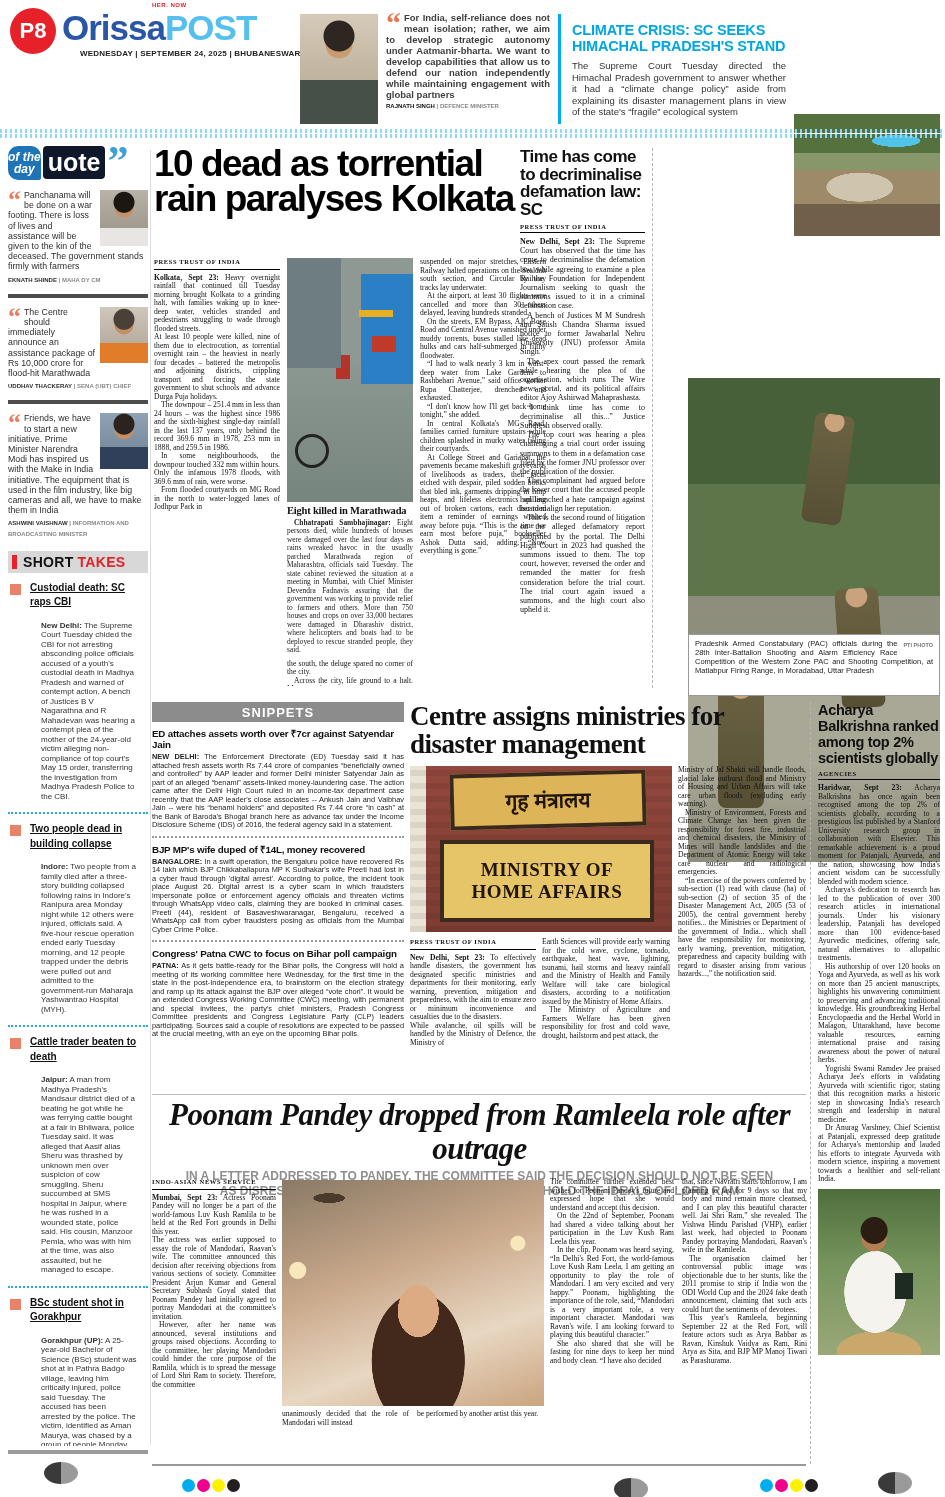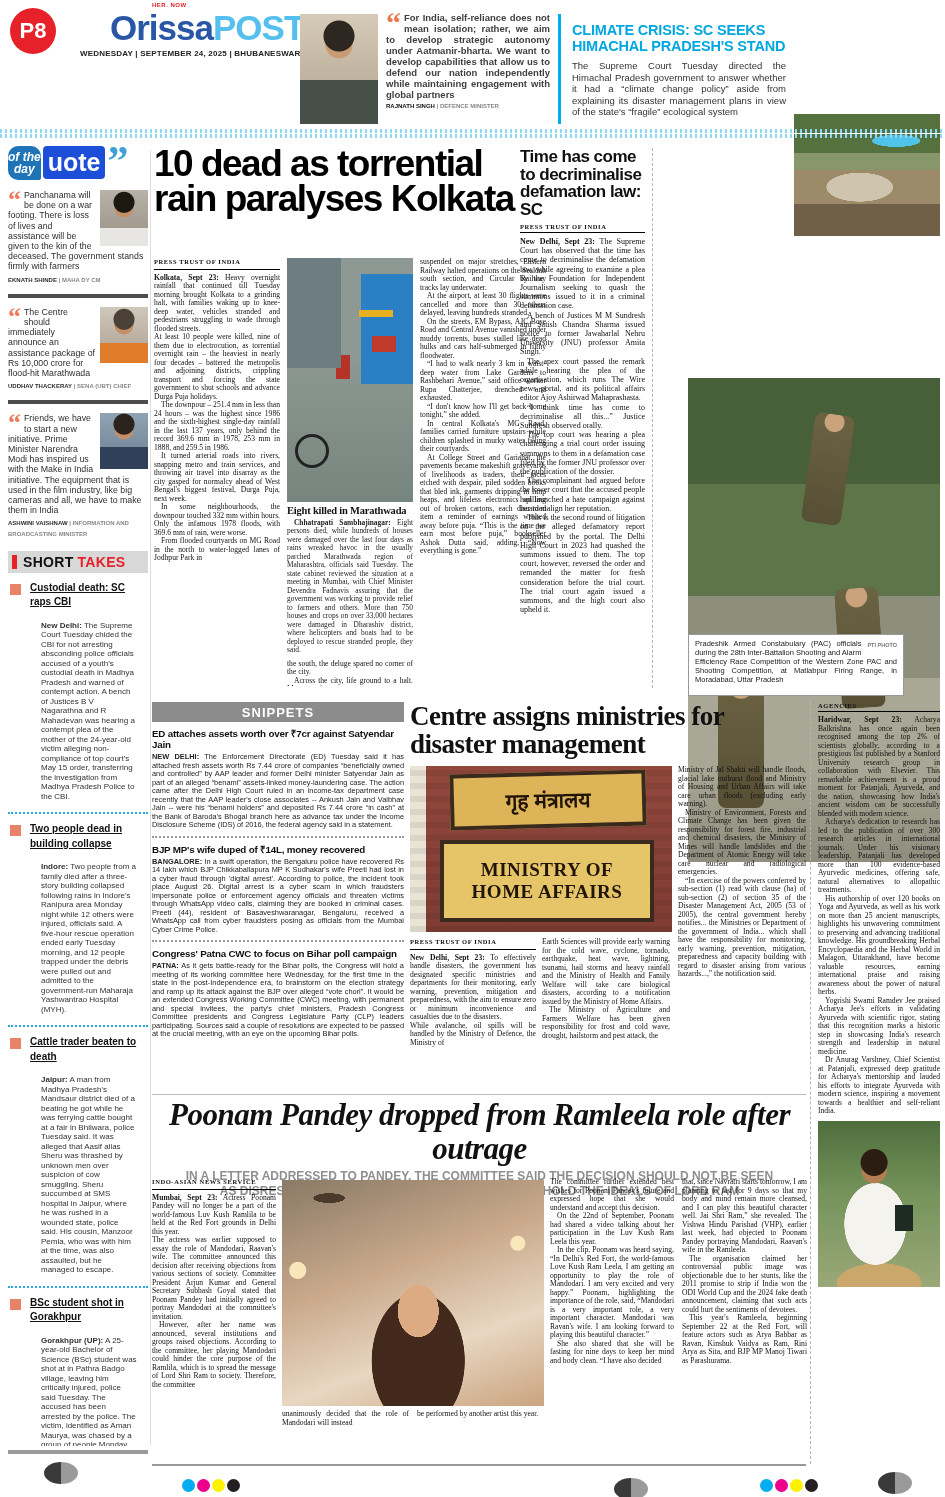--- a/index.html
+++ b/index.html
@@ -4,21 +4,21 @@
 <style>
   html,body{margin:0;padding:0;background:#fff;}
   .page{position:relative;width:945px;height:1497px;background:#fff;overflow:hidden;
         font-family:"Liberation Sans",sans-serif;color:#111;}
   .page *{box-sizing:border-box;}
   .abs{position:absolute;}
 
   
   .p8{left:10px;top:8px;width:46px;height:46px;border-radius:50%;background:#e62129;color:#fff;
       font-weight:800;font-size:22px;display:flex;align-items:center;justify-content:center;}
-  .logo{left:62px;top:8px;font-weight:800;font-size:35px;letter-spacing:-1px;white-space:nowrap;margin-left:48px;}
+  .logo{left:62px;top:8px;font-weight:800;font-size:35px;letter-spacing:-1px;white-space:nowrap;}
   .logo .n1{color:#2a57a5;}.logo .n2{color:#55c0ee;}
   .logo-tag{left:152px;top:2px;color:#e62129;font-size:6px;font-weight:700;letter-spacing:.5px;}
   .dateline{left:80px;top:49px;font-size:8px;font-weight:700;letter-spacing:.2px;color:#222;}
   .section-title{left:4px;top:48px;font-size:74px;line-height:76px;font-weight:100;color:#5fb9e6;letter-spacing:1px;}
   .photo{background:#ccc;overflow:hidden;position:relative;}
   .rajnath{left:300px;top:14px;width:78px;height:110px;
     background:
       radial-gradient(circle at 50% 20%,#2e2620 0 15px,transparent 16px),
       radial-gradient(circle at 50% 28%,#c99b72 0 13px,transparent 14px),
       linear-gradient(0deg,#474f49 0 44px,transparent 44px),
@@ -41,21 +41,21 @@
   .dots{left:0;top:129px;width:945px;height:9px;
     background-image:linear-gradient(#fff 0 0),repeating-linear-gradient(90deg,#8fd8f4 0 2px,transparent 2px 5px);
     background-size:100% 1px,100% 100%;background-position:0 4px,0 0;background-repeat:no-repeat,repeat;}
 
   
   .rail{left:8px;top:146px;width:140px;height:1300px;overflow:hidden;}
   .rail-rule{left:150px;top:150px;width:1px;height:1295px;background:#ddd;}
   .qotd{display:flex;align-items:flex-start;margin-bottom:10px;}
   .qotd-bubble{background:#1f74b8;color:#fff;font-style:italic;font-weight:800;font-size:12px;line-height:12px;
     padding:5px 0;border-radius:10px 10px 2px 10px;text-align:center;}
-  .qotd-box{background:#1d4ed8;color:#fff;font-weight:800;font-size:25px;line-height:25px;padding:4px 5px;border-radius:4px;margin-left:2px;}
+  .qotd-box{background:#0f172a;color:#fff;font-weight:800;font-size:25px;line-height:25px;padding:4px 5px;border-radius:4px;margin-left:2px;}
   .qotd-glyph{font-family:"Liberation Serif",serif;font-size:42px;line-height:30px;color:#3f9fd8;font-weight:700;margin-left:2px;}
   .quote-item{font-size:8.8px;line-height:10.2px;color:#2e2e2e;}
   .quote-item .qmark{float:left;font-family:"Liberation Serif",serif;font-size:26px;line-height:20px;color:#ee7a5c;font-weight:700;margin-right:3px;}
   .quote-item .qphoto{float:right;width:48px;height:56px;margin:0 0 2px 4px;}
   .qp1{background:radial-gradient(circle at 50% 22%,#1d1712 0 10px,transparent 11px),radial-gradient(circle at 50% 32%,#c49068 0 9px,transparent 10px),linear-gradient(0deg,#e8e6e2 0 18px,transparent 18px),linear-gradient(#b9b2a8,#978f82);}
   .qp2{background:radial-gradient(circle at 50% 22%,#4a4038 0 10px,transparent 11px),radial-gradient(circle at 50% 32%,#c49068 0 9px,transparent 10px),linear-gradient(0deg,#e07c2a 0 20px,transparent 20px),linear-gradient(#cfc7ba,#aaa093);}
   .qp3{background:radial-gradient(circle at 50% 20%,#2b241e 0 10px,transparent 11px),radial-gradient(circle at 50% 30%,#c49068 0 9px,transparent 10px),linear-gradient(0deg,#30405a 0 22px,transparent 22px),linear-gradient(#8fa3b5,#6b7f91);}
   .q-by{font-size:6px;margin-top:3px;}
   .q-by .nm{font-weight:800;}
   .q-by .rl{color:#888;font-weight:700;}
@@ -104,21 +104,21 @@
   .defam .art{font-size:8px;line-height:9.2px;}
 
   
   .pac{left:688px;top:146px;width:252px;height:484px;
     background:linear-gradient(180deg,#48603a 0 22%,#5d7549 22% 45%,#8d8f7c 45% 62%,#a9a795 62% 80%,#8f8d7d 100%);}
   .pac-fig{position:absolute;border-radius:8px;
     background:radial-gradient(circle at 50% 7%,#caa37c 0 9%,transparent 10%),linear-gradient(#6b6342,#564f35);}
   .pac-f1{left:120px;top:36px;width:40px;height:110px;transform:rotate(8deg);}
   .pac-f2{left:150px;top:210px;width:44px;height:120px;transform:rotate(-4deg);}
   .pac-f3{left:30px;top:300px;width:46px;height:130px;}
-  .pac-cap{left:688px;top:634px;width:216px;height:62px;border:1px solid #999;background:#fff;padding:4px 6px;
+  .pac-cap{left:688px;top:634px;width:252px;height:62px;border:1px solid #999;background:#fff;padding:4px 6px;
     font-size:7.5px;line-height:9px;color:#222;text-align:justify;}
   .pac-cap .credit{float:right;font-size:5.5px;font-weight:800;color:#777;margin-top:2px;margin-left:6px;}
 
   
   .snip{left:152px;top:702px;width:252px;height:398px;overflow:hidden;}
   .snip-bar{height:20px;background:#8c8c8c;color:#fff;font-weight:800;font-size:13px;letter-spacing:1px;
     display:flex;align-items:center;justify-content:center;margin-bottom:6px;}
   .snip-item h4{margin:0 0 3px 0;font-size:9.8px;line-height:11px;letter-spacing:-.2px;}
   .snip-item p{margin:0;}
   .snip-sep{border-top:2px dotted #999;margin:6px 0;}
@@ -279,21 +279,20 @@
   </div>
 
   <div class="abs k-head">10 dead as torrential rain paralyses Kolkata</div>
   <div class="abs k-cols art">
     <div class="k-col">
       <div class="byline">PRESS TRUST OF INDIA</div>
       <p class="lead-p"><b>Kolkata, Sept 23:</b> <span>Heavy overnight rainfall that continued till Tuesday morning brought Kolkata to a grinding halt, with families waking up to knee-deep water, vehicles stranded and pedestrians struggling to wade through flooded streets.</span></p>
       <div class="flow">
           <p>At least 10 people were killed, nine of them due to electrocution, as torrential overnight rain – the heaviest  in nearly four decades – battered the metropolis and adjoining districts, crippling transport and forcing the state government to shut schools and advance Durga Puja holidays.</p>
           <p>The downpour – 251.4 mm in less than 24 hours – was the highest since 1986 and the sixth-highest single-day rainfall in the last 137 years, only behind the record 369.6 mm in 1978, 253 mm in 1888, and 259.5 in 1986.</p>
-          <p>It turned arterial roads into rivers, snapping metro and train services, and throwing air travel into disarray as the city gasped for normalcy ahead of West Bengal's biggest festival, Durga Puja, next week.</p>
           <p>In some neighbourhoods, the downpour touched 332 mm within hours. Only the infamous 1978 floods, with 369.6 mm of rain, were worse.</p>
           <p>From flooded courtyards on MG Road in the north to water-logged lanes of Jodhpur Park in</p>
         </div>
     </div>
     <div class="k-col">
       <div class="kolkata-photo photo">
         <div class="k-wheel"></div>
       </div>
       <div class="marath">
         <h3>Eight killed in Marathwada</h3>
@@ -386,20 +385,21 @@
     <div class="m-col m-c3 art">
       <div class="flow">
           <p>Ministry of Jal Shakti will handle floods, glacial lake outburst flood and Ministry of Housing and Urban Affairs will take care urban floods (excluding early warning).</p>
           <p>Ministry of Environment, Forests and Climate Change has been given the responsibility for forest fire, industrial and chemical disasters, the Ministry of Mines will handle landslides and the Department of Atomic Energy will take care nuclear and radiological emergencies.</p>
           <p>“In exercise of the powers conferred by sub-section (1) read with clause (ha) of sub-section (2) of section 35 of the Disaster Management Act, 2005 (53 of 2005), the central government hereby notifies... the Ministries or Department of the government of India... which shall have the responsibility for monitoring, early warning, prevention, mitigation, preparedness and capacity building with regard to disaster arising from various hazards...,” the notification said.</p>
         </div>
     </div>
   </div>
 
   <div class="abs balk">
+    <h2>Acharya Balkrishna ranked among top 2% scientists globally</h2>
     <div class="byline">AGENCIES</div>
     <div class="art">
       <p class="lead-p"><b>Haridwar, Sept 23:</b> <span>Acharya Balkrishna has once again been recognised among the top 2% of scientists globally, according to a prestigious list published by a Stanford University research group in collaboration with Elsevier. This remarkable achievement is a proud moment for Patanjali, Ayurveda, and the nation, showcasing how India's ancient wisdom can be successfully blended with modern science.</span></p>
       <div>
           <p>Acharya's dedication to research has led to the publication of over 300 research articles in international journals. Under his visionary leadership, Patanjali has developed more than 100 evidence-based Ayurvedic medicines, offering safe, natural alternatives to allopathic treatments.</p>
           <p>His authorship of over 120 books on Yoga and Ayurveda, as well as his work on more than 25 ancient manuscripts, highlights his unwavering commitment to preserving and advancing traditional knowledge. His groundbreaking Herbal Encyclopaedia and the Herbal World in Malagon, Uttarakhand, have become valuable resources, earning international praise and raising awareness about the power of natural herbs.</p>
           <p>Yogrishi Swami Ramdev Jee praised Acharya Jee's efforts in validating Ayurveda with scientific rigor, stating that this recognition marks a historic step in showcasing India's research strength and leadership in natural medicine.</p>
           <p>Dr Anurag Varshney, Chief Scientist at Patanjali, expressed deep gratitude for Acharya's mentorship and lauded his efforts to integrate Ayurveda with modern science, inspiring a movement towards a healthier and self-reliant India.</p>
         </div>
     </div>

